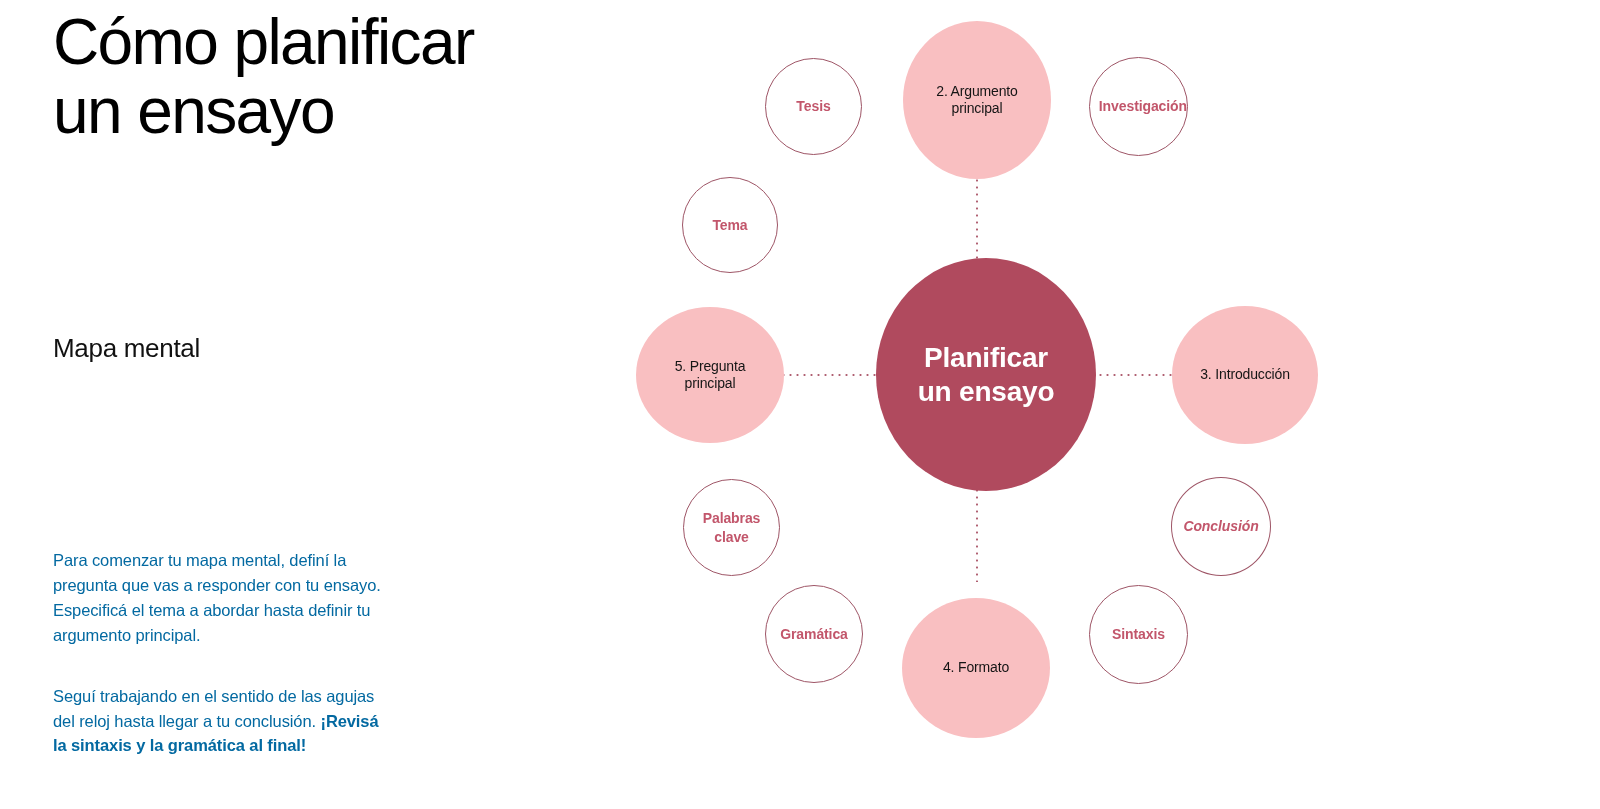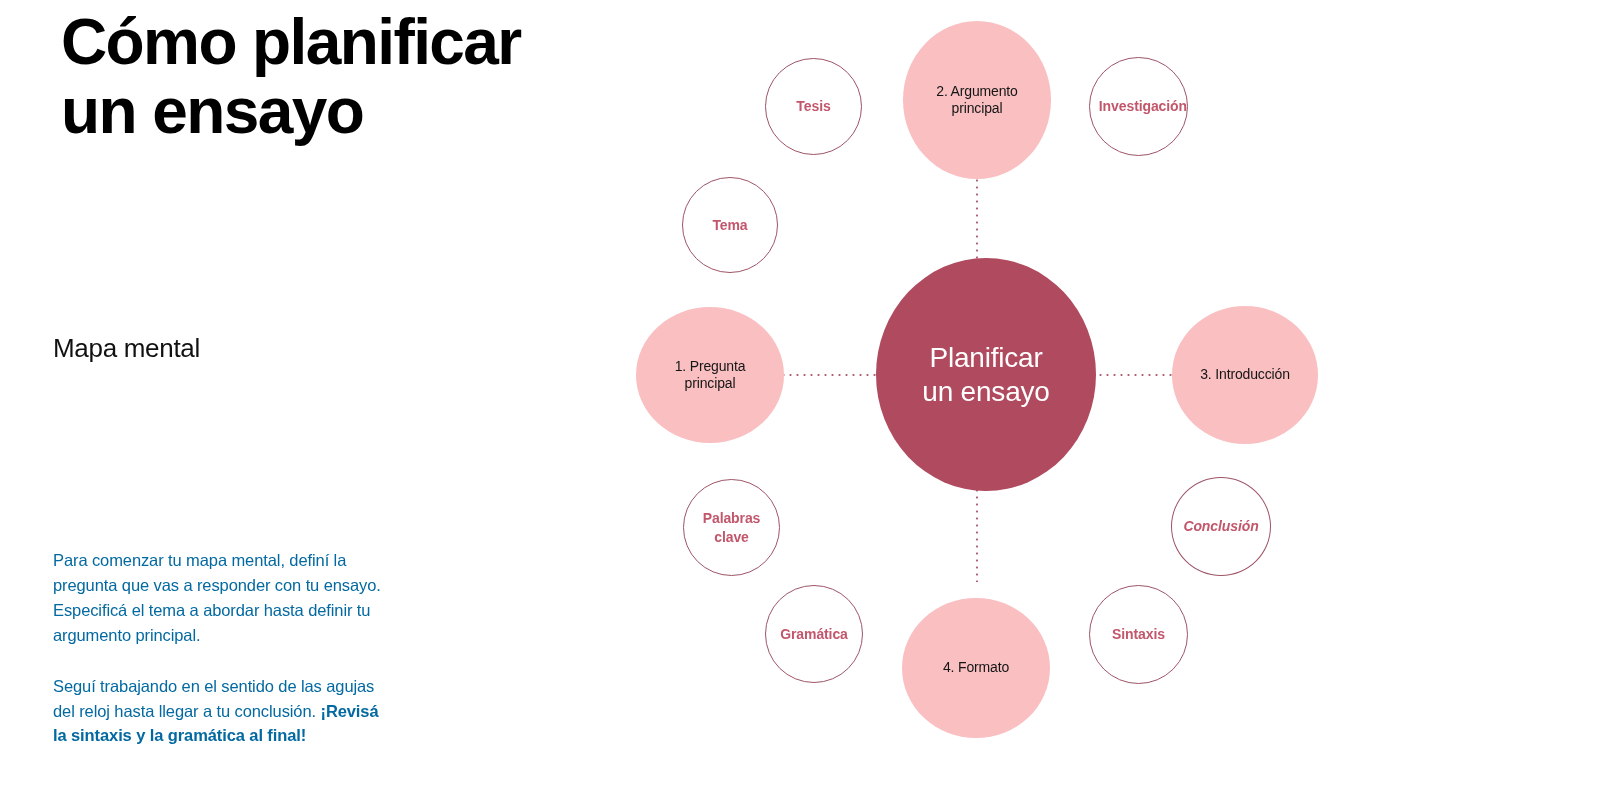--- a/index.html
+++ b/index.html
@@ -28,24 +28,23 @@
     height: 809px;
   }
 
   .page-title {
     position: absolute;
     left: 0;
     top: 8px;
     width: 480px;
     font-size: 64px;
     line-height: 1.08;
-    font-weight: 700;
+    font-weight: 400;
     letter-spacing: -1.6px;
     color: #000000;
-    margin-left: 8px;
   }
 
   .subtitle {
     position: absolute;
     left: 0;
     top: 333px;
     font-size: 26px;
     font-weight: 400;
     letter-spacing: -0.3px;
     color: #111111;
@@ -58,21 +57,21 @@
     width: 340px;
   }
 
   .body-para {
     font-size: 16.5px;
     line-height: 1.51;
     color: #0369a1;
     letter-spacing: -0.1px;
   }
 
-  .body-para + .body-para { margin-top: 26px; }
+  .body-para + .body-para { margin-top: 36px; }
 
   .body-para b { font-weight: 700; }
 
   
   .map {
     position: absolute;
     left: 600px;
     top: 0;
     width: 1000px;
     height: 809px;
@@ -84,21 +83,21 @@
     display: flex;
     align-items: center;
     justify-content: center;
     text-align: center;
   }
 
   .node-center {
     background: #b04a5e;
     color: #ffffff;
     font-size: 28px;
-    font-weight: 400;
+    font-weight: 700;
     line-height: 1.2;
     letter-spacing: -0.2px;
   }
 
   .node-primary {
     background: #f9bfc1;
     color: #151515;
     font-size: 14px;
     font-weight: 400;
     line-height: 1.25;
@@ -157,21 +156,21 @@
     <div class="connector connector-v" style="left:376px; top:487px; height:95px;"></div>
     <div class="connector connector-h" style="left:180px; top:374px; width:98px;"></div>
     <div class="connector connector-h" style="left:497px; top:374px; width:78px;"></div>
 
     <div class="node node-center" style="left:276px; top:258px; width:220px; height:233px;">
       <span class="node-label">Planificar
 un ensayo</span>
     </div>
 
     <div class="node node-primary" style="left:36px; top:307px; width:148px; height:136px;">
-      <span class="node-label">1. Pregunta
+      <span class="node-label">5. Pregunta
 principal</span>
     </div>
 
     <div class="node node-primary" style="left:303px; top:21px; width:148px; height:158px;">
       <span class="node-label">2. Argumento
 principal</span>
     </div>
 
     <div class="node node-primary" style="left:572px; top:306px; width:146px; height:138px;">
       <span class="node-label">3. Introducción</span>

